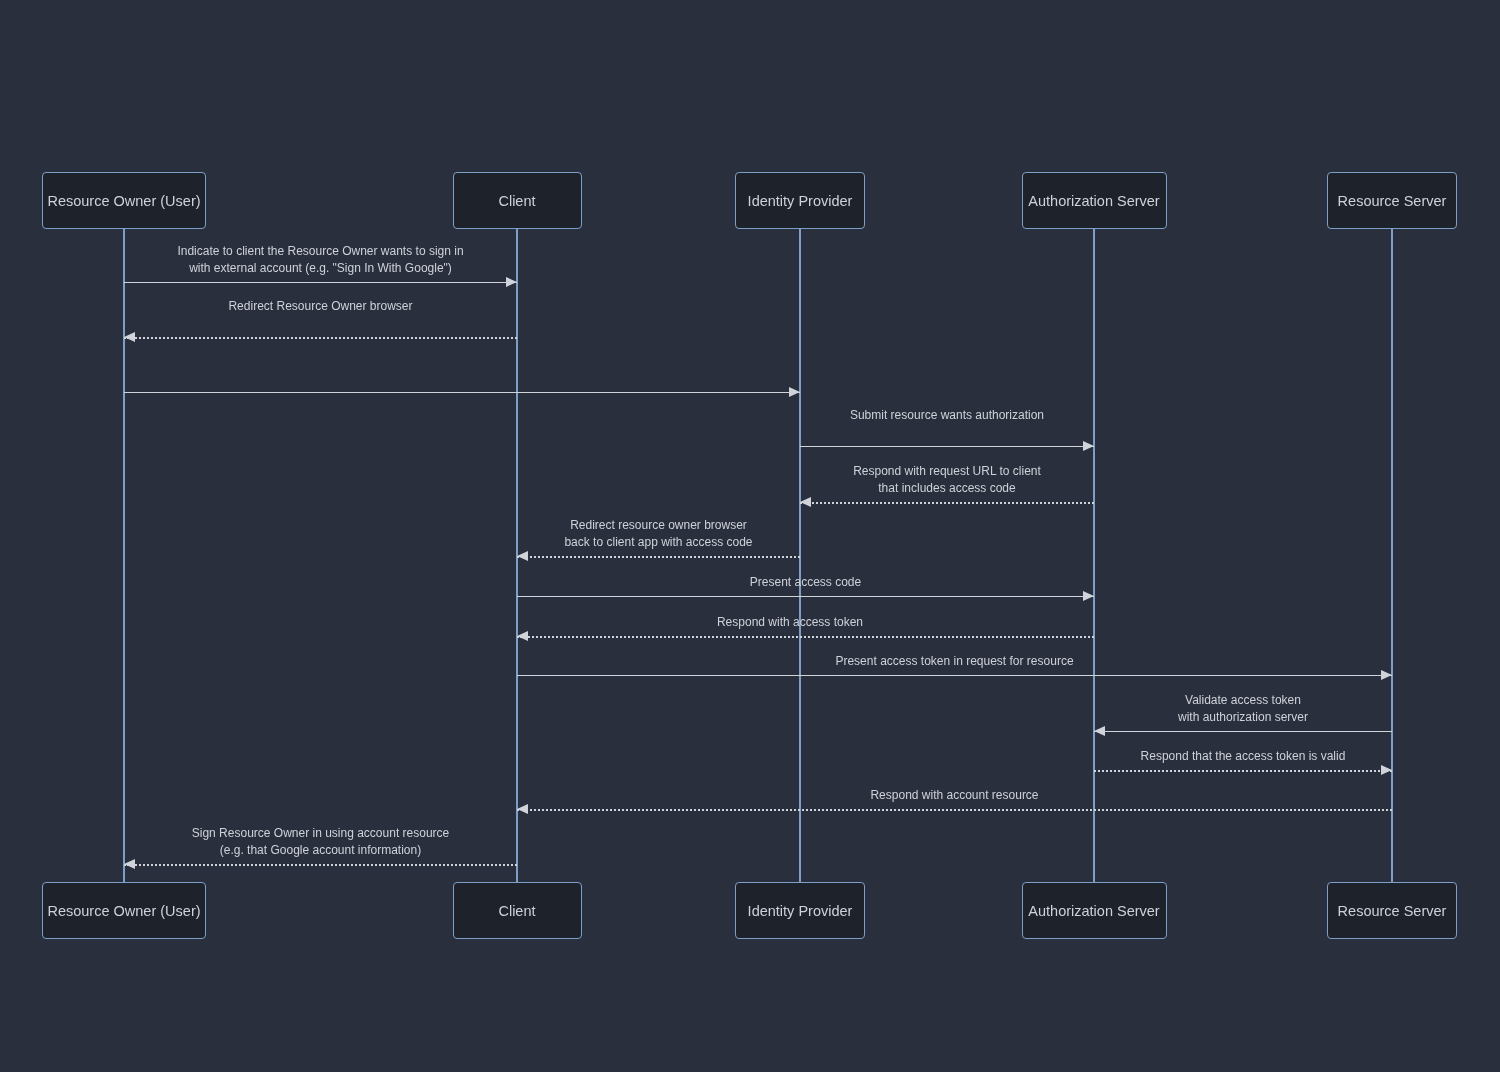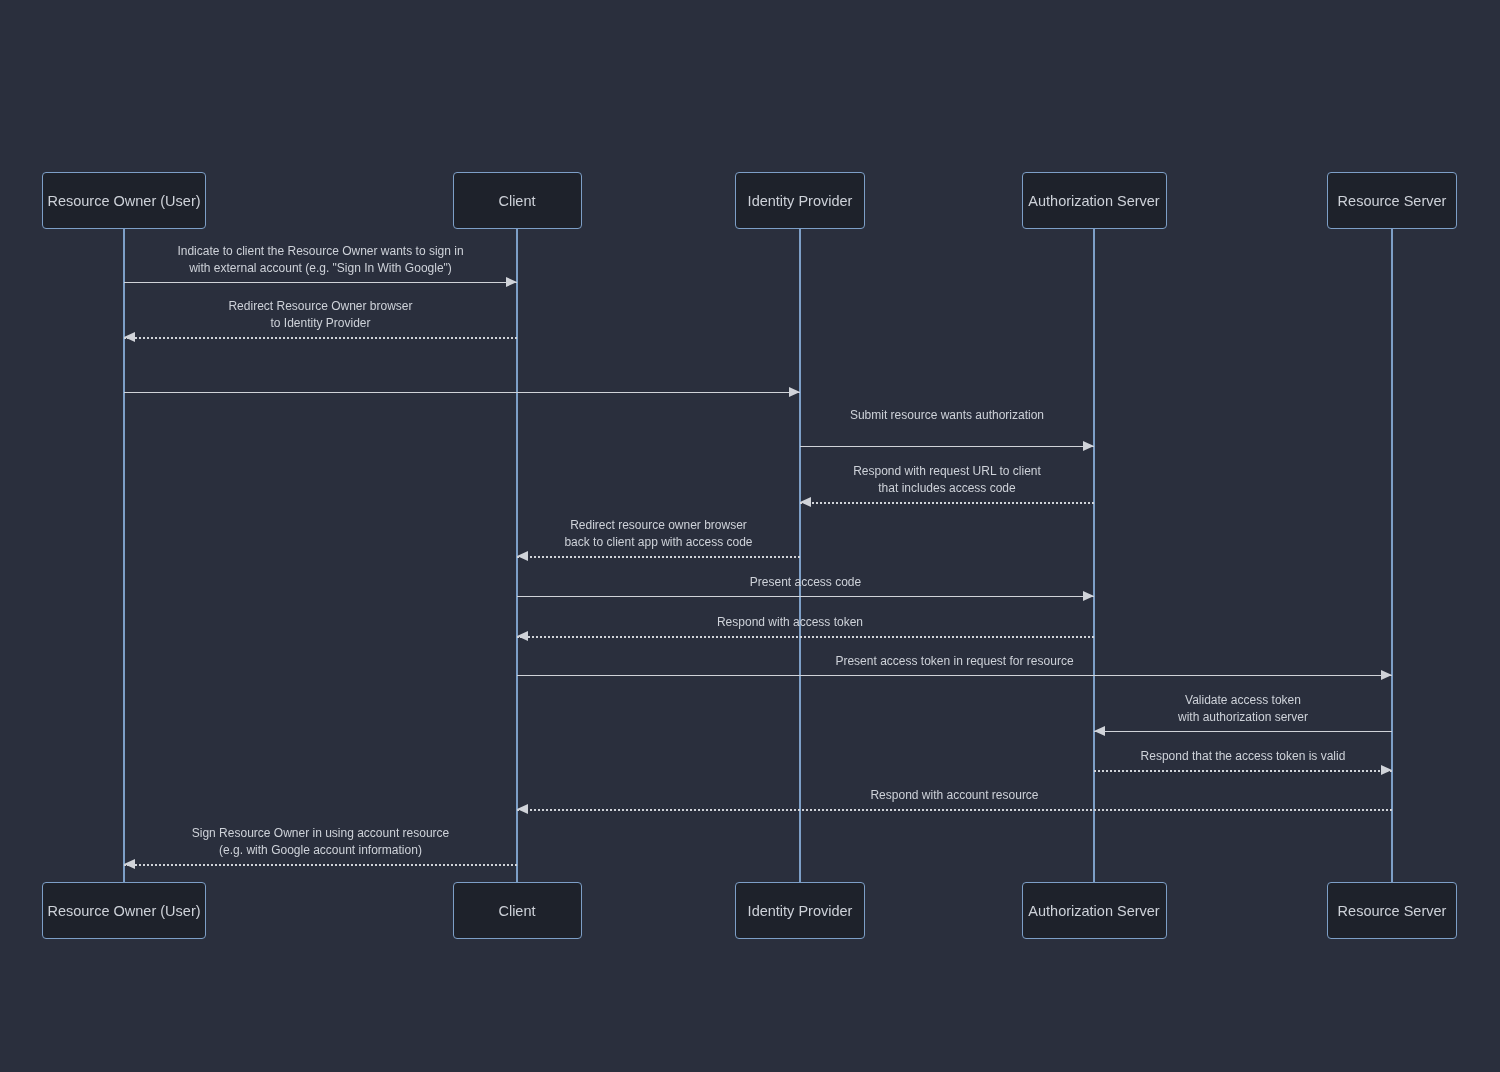--- a/index.html
+++ b/index.html
@@ -96,21 +96,20 @@
     <div class="msg-line solid" style="left: 124px; width: 393px; top: 262px;"></div>
     <div class="arrowhead right" style="top: 257px; left: 506px;"></div>
     <div class="msg-label" style="left: 10.5px; top: 223px;">
       <div>Indicate to client the Resource Owner wants to sign in</div>
       <div>with external account (e.g. "Sign In With Google")</div>
     </div>
     <div class="msg-line dotted" style="left: 124px; width: 393px; top: 317px;"></div>
     <div class="arrowhead left" style="top: 312px; left: 124px;"></div>
     <div class="msg-label" style="left: 10.5px; top: 278px;">
       <div>Redirect Resource Owner browser</div>
-      <div>to Identity Provider</div>
     </div>
     <div class="msg-line solid" style="left: 124px; width: 676px; top: 372px;"></div>
     <div class="arrowhead right" style="top: 367px; left: 789px;"></div>
     <div class="msg-line solid" style="left: 800px; width: 294px; top: 426px;"></div>
     <div class="arrowhead right" style="top: 421px; left: 1083px;"></div>
     <div class="msg-label" style="left: 637px; top: 387px;">
       <div>Submit resource wants authorization</div>
     </div>
     <div class="msg-line dotted" style="left: 800px; width: 294px; top: 482px;"></div>
     <div class="arrowhead left" style="top: 477px; left: 800px;"></div>
@@ -152,15 +151,15 @@
     </div>
     <div class="msg-line dotted" style="left: 517px; width: 875px; top: 789px;"></div>
     <div class="arrowhead left" style="top: 784px; left: 517px;"></div>
     <div class="msg-label" style="left: 644.5px; top: 766.5px;">
       <div>Respond with account resource</div>
     </div>
     <div class="msg-line dotted" style="left: 124px; width: 393px; top: 844px;"></div>
     <div class="arrowhead left" style="top: 839px; left: 124px;"></div>
     <div class="msg-label" style="left: 10.5px; top: 805px;">
       <div>Sign Resource Owner in using account resource</div>
-      <div>(e.g. with Google account information)</div>
+      <div>(e.g. that Google account information)</div>
     </div>
   </div>
 
 </body></html>

